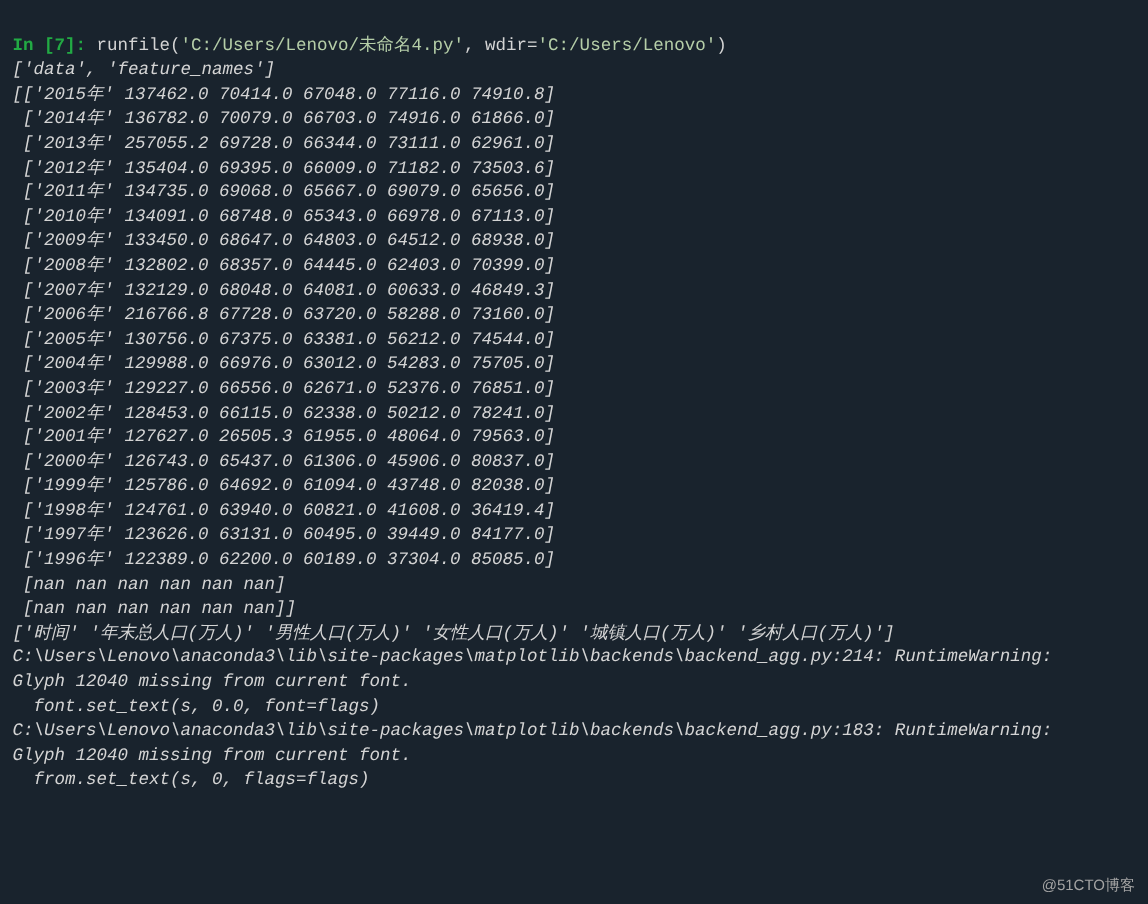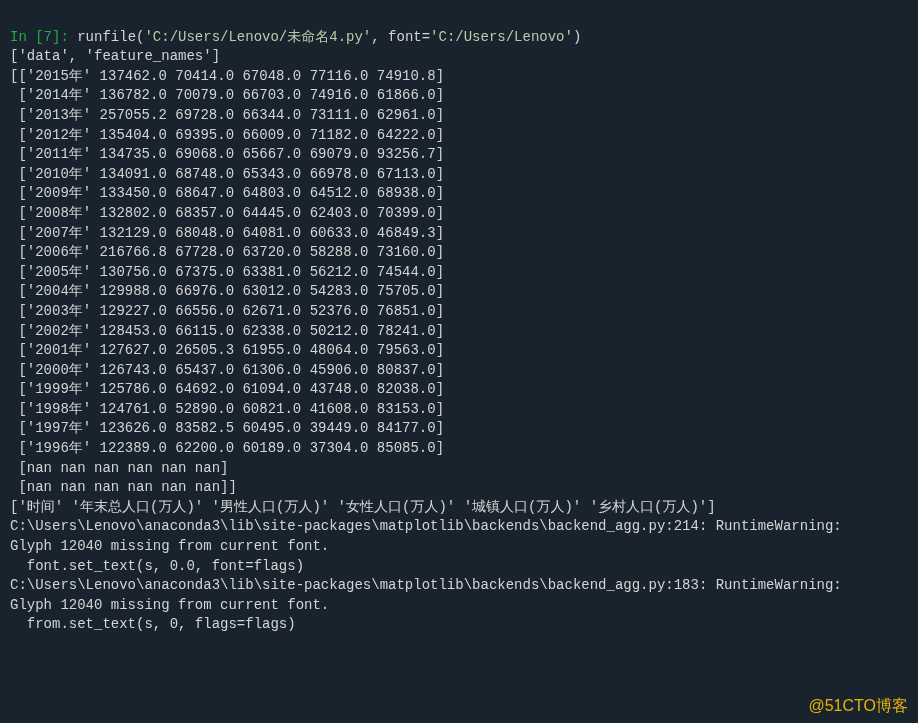--- a/index.html
+++ b/index.html
@@ -14,65 +14,67 @@
     height: 723px;
     overflow: hidden;
     position: relative;
   }
   .console {
     padding: 8px 10px;
     white-space: pre;
   }
   .prompt-in {
     color: #22aa44;
+    font-weight: bold;
   }
   .code-call {
     color: #d4d4d4;
   }
   .string-lit {
     color: #b5cea8;
     margin-top: 36px;
   }
   .output-line {
     color: #d4d4d4;
+    font-style: italic;
   }
   .watermark {
     position: absolute;
     right: 10px;
     bottom: 6px;
-    color: #eab308;
-    font-size: 16px;
+    color: #a3a3a3;
+    font-size: 12px;
     font-family: sans-serif;
   }
 </style>
 </head>
 <body>
 
 <div class="console">
-<span><span class="prompt-in">In [7]:</span> <span class="code-call"><span>runfile(</span><span class="string-lit">'C:/Users/Lenovo/未命名4.py'</span><span>, font=</span><span class="string-lit">'C:/Users/Lenovo'</span><span>)</span></span></span>
+<span><span class="prompt-in">In [7]:</span> <span class="code-call"><span>runfile(</span><span class="string-lit">'C:/Users/Lenovo/未命名4.py'</span><span>, wdir=</span><span class="string-lit">'C:/Users/Lenovo'</span><span>)</span></span></span>
 <span class="output-line">['data', 'feature_names']</span>
 <span class="output-line">[['2015年' 137462.0 70414.0 67048.0 77116.0 74910.8]</span>
 <span class="output-line"> ['2014年' 136782.0 70079.0 66703.0 74916.0 61866.0]</span>
 <span class="output-line"> ['2013年' 257055.2 69728.0 66344.0 73111.0 62961.0]</span>
-<span class="output-line"> ['2012年' 135404.0 69395.0 66009.0 71182.0 64222.0]</span>
-<span class="output-line"> ['2011年' 134735.0 69068.0 65667.0 69079.0 93256.7]</span>
+<span class="output-line"> ['2012年' 135404.0 69395.0 66009.0 71182.0 73503.6]</span>
+<span class="output-line"> ['2011年' 134735.0 69068.0 65667.0 69079.0 65656.0]</span>
 <span class="output-line"> ['2010年' 134091.0 68748.0 65343.0 66978.0 67113.0]</span>
 <span class="output-line"> ['2009年' 133450.0 68647.0 64803.0 64512.0 68938.0]</span>
 <span class="output-line"> ['2008年' 132802.0 68357.0 64445.0 62403.0 70399.0]</span>
 <span class="output-line"> ['2007年' 132129.0 68048.0 64081.0 60633.0 46849.3]</span>
 <span class="output-line"> ['2006年' 216766.8 67728.0 63720.0 58288.0 73160.0]</span>
 <span class="output-line"> ['2005年' 130756.0 67375.0 63381.0 56212.0 74544.0]</span>
 <span class="output-line"> ['2004年' 129988.0 66976.0 63012.0 54283.0 75705.0]</span>
 <span class="output-line"> ['2003年' 129227.0 66556.0 62671.0 52376.0 76851.0]</span>
 <span class="output-line"> ['2002年' 128453.0 66115.0 62338.0 50212.0 78241.0]</span>
 <span class="output-line"> ['2001年' 127627.0 26505.3 61955.0 48064.0 79563.0]</span>
 <span class="output-line"> ['2000年' 126743.0 65437.0 61306.0 45906.0 80837.0]</span>
 <span class="output-line"> ['1999年' 125786.0 64692.0 61094.0 43748.0 82038.0]</span>
-<span class="output-line"> ['1998年' 124761.0 52890.0 60821.0 41608.0 83153.0]</span>
-<span class="output-line"> ['1997年' 123626.0 83582.5 60495.0 39449.0 84177.0]</span>
+<span class="output-line"> ['1998年' 124761.0 63940.0 60821.0 41608.0 36419.4]</span>
+<span class="output-line"> ['1997年' 123626.0 63131.0 60495.0 39449.0 84177.0]</span>
 <span class="output-line"> ['1996年' 122389.0 62200.0 60189.0 37304.0 85085.0]</span>
 <span class="output-line"> [nan nan nan nan nan nan]</span>
 <span class="output-line"> [nan nan nan nan nan nan]]</span>
 <span class="output-line">['时间' '年末总人口(万人)' '男性人口(万人)' '女性人口(万人)' '城镇人口(万人)' '乡村人口(万人)']</span>
 <span class="output-line">C:\Users\Lenovo\anaconda3\lib\site-packages\matplotlib\backends\backend_agg.py:214: RuntimeWarning:</span>
 <span class="output-line">Glyph 12040 missing from current font.</span>
 <span class="output-line">  font.set_text(s, 0.0, font=flags)</span>
 <span class="output-line">C:\Users\Lenovo\anaconda3\lib\site-packages\matplotlib\backends\backend_agg.py:183: RuntimeWarning:</span>
 <span class="output-line">Glyph 12040 missing from current font.</span>
 <span class="output-line">  from.set_text(s, 0, flags=flags)</span>

